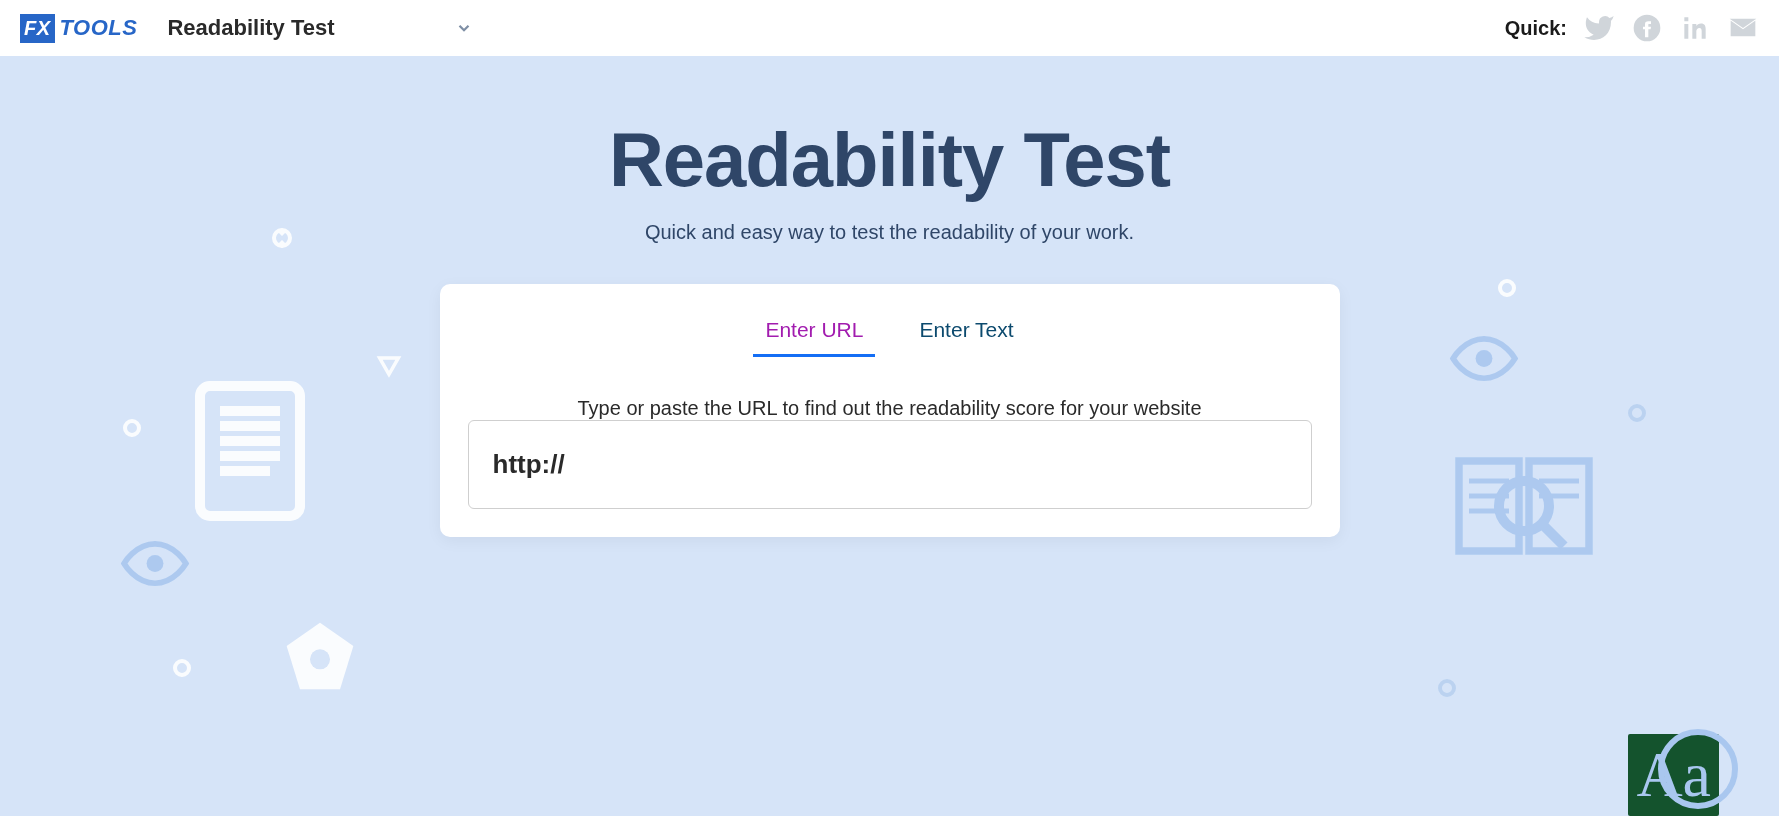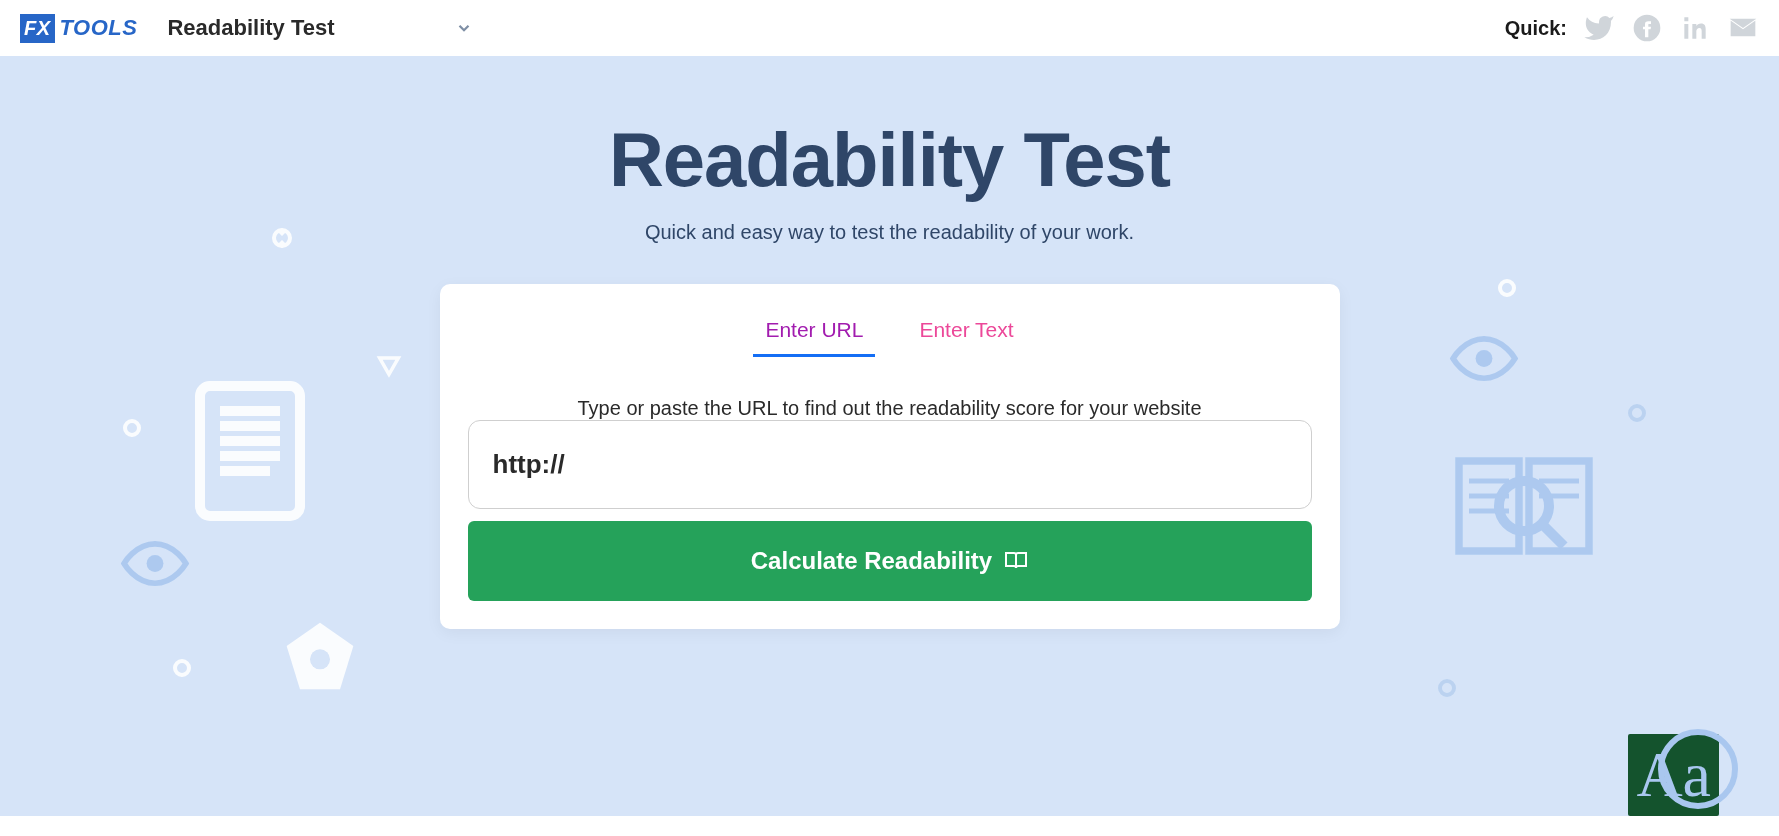--- a/index.html
+++ b/index.html
@@ -103,38 +103,38 @@
       display: flex;
       justify-content: center;
       gap: 32px;
       border-bottom: none;
       margin-bottom: 40px;
     }
     .tab {
       font-size: 21px;
       padding: 14px 12px 12px;
       cursor: pointer;
-      color: #ec4899;
+      color: #0c4a6e;
       border-bottom: 3px solid transparent;
     }
     .tab.active {
       color: #a21caf;
       border-bottom-color: #146ef5;
     }
     .instruction {
       font-size: 20px;
       color: #2a2a2a;
     }
     .url-input {
       width: 100%;
       padding: 28px 24px;
       font-size: 26px;
       font-weight: 600;
       border: 1px solid #cfcfcf;
-      border-radius: 12px;
+      border-radius: 6px;
       color: #2a2a2a;
       outline: none;
     }
     .calc-btn {
       width: 100%;
       margin-top: 12px;
       padding: 26px;
       background: #25a25a;
       color: #fff;
       font-size: 24px;
@@ -274,21 +274,15 @@
     <h1 class="title">Readability Test</h1>
     <p class="subtitle">Quick and easy way to test the readability of your work.</p>
 
     <div class="card">
       <div class="tabs">
         <div class="tab active">Enter URL</div>
         <div class="tab">Enter Text</div>
       </div>
       <p class="instruction">Type or paste the URL to find out the readability score for your website</p>
       <input type="text" class="url-input" value="http://" style="">
-      <button class="calc-btn">
-        <span>Calculate Readability</span>
-        <svg class="book-icon" viewBox="0 0 24 24">
-            <path d="M2 4h8a2 2 0 012 2v13a2 2 0 00-2-2H2zM22 4h-8a2 2 0 00-2 2v13a2 2 0 012-2h8z"></path>
-          </svg>
-      </button>
     </div>
   </div>
 </div>
 
 </body></html>

